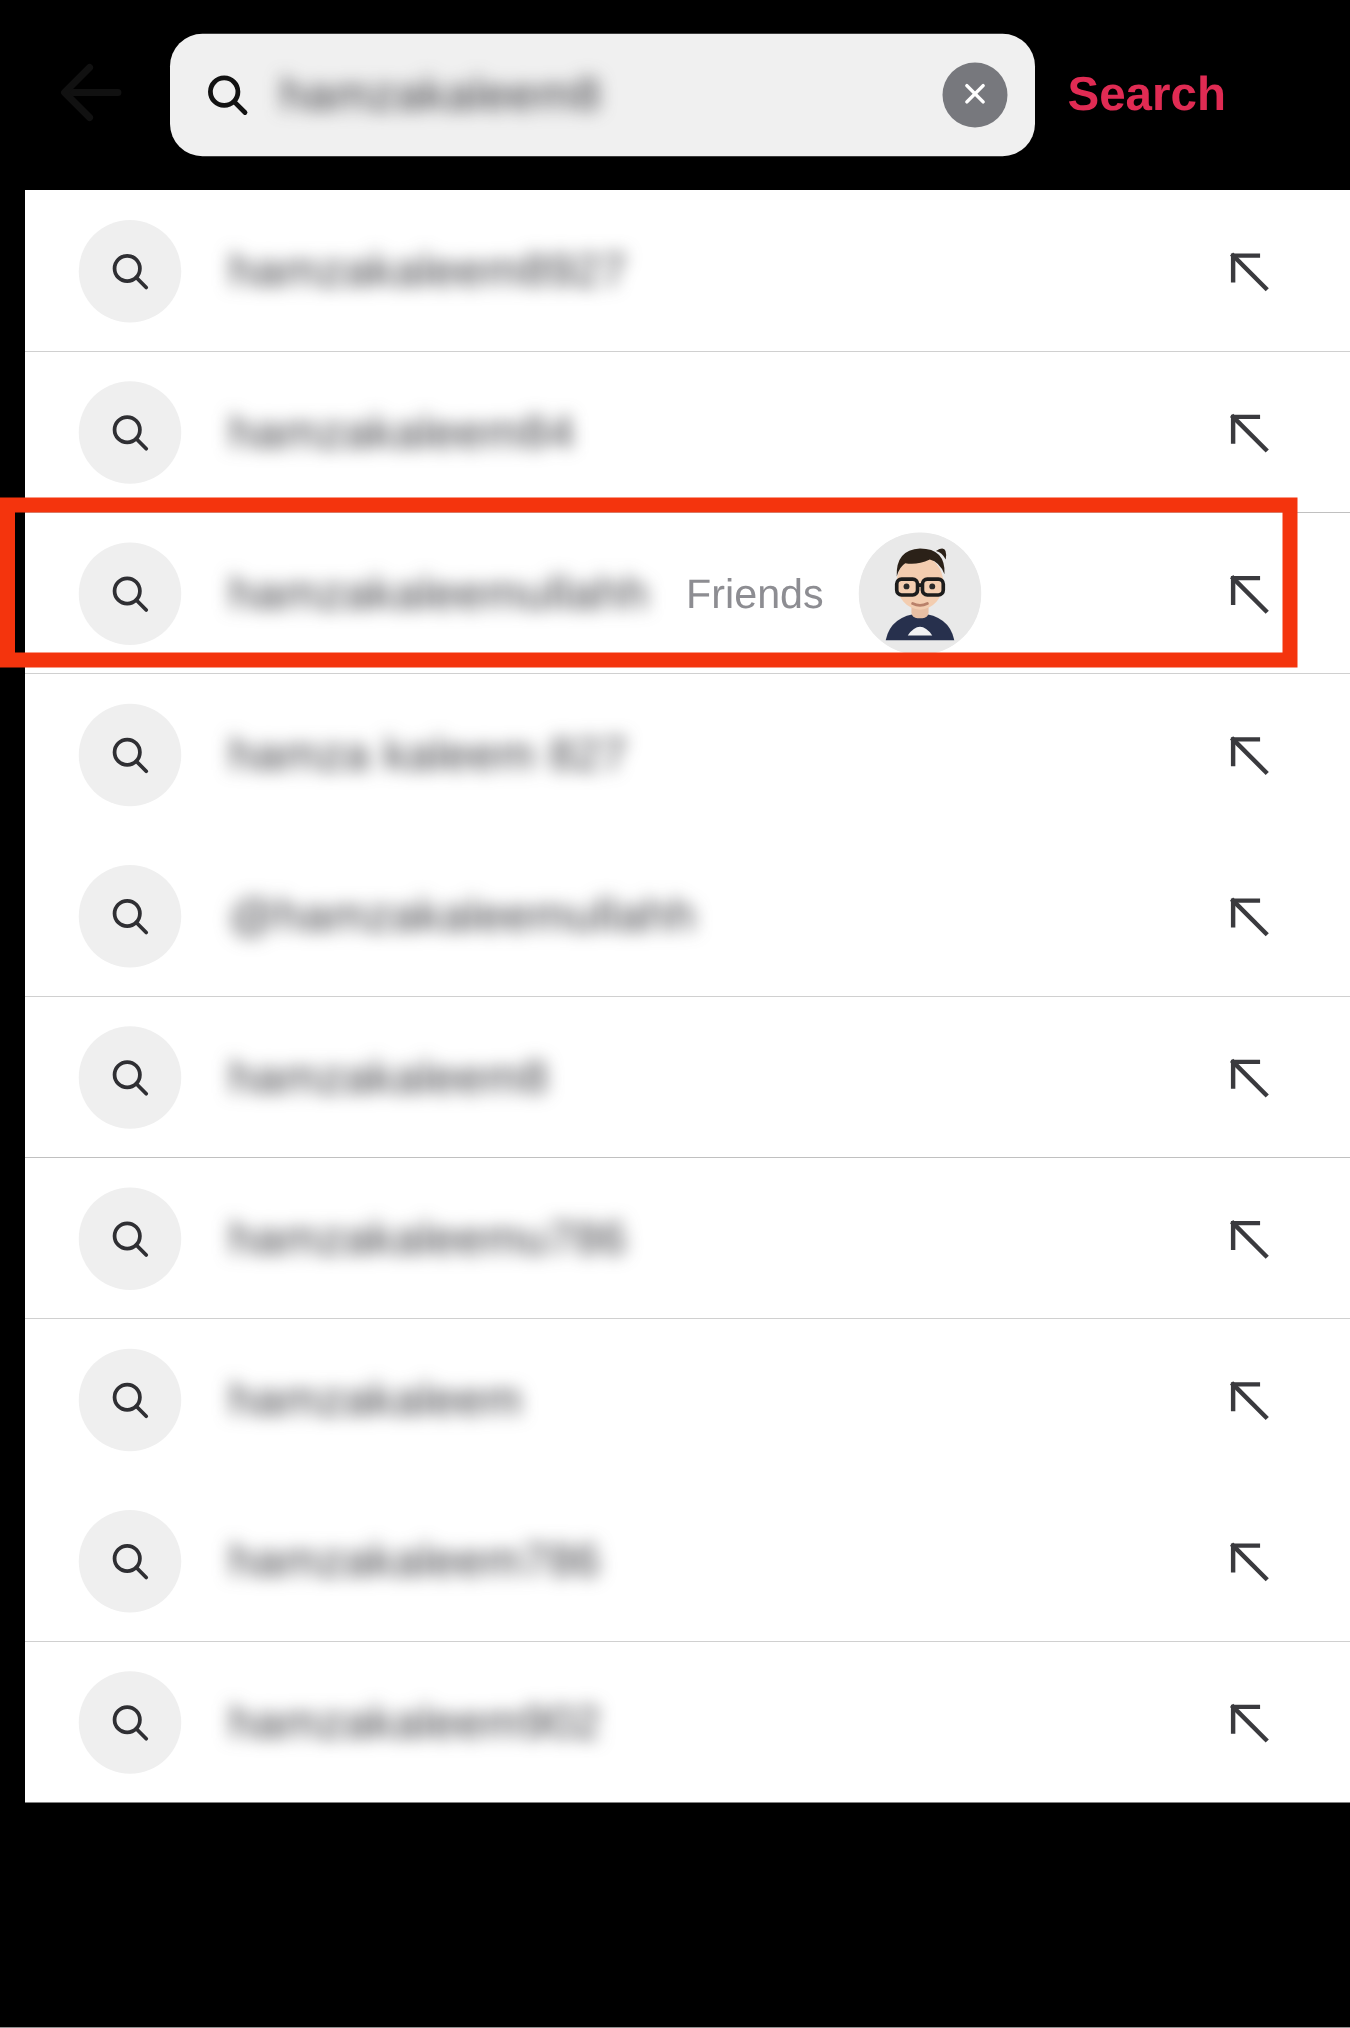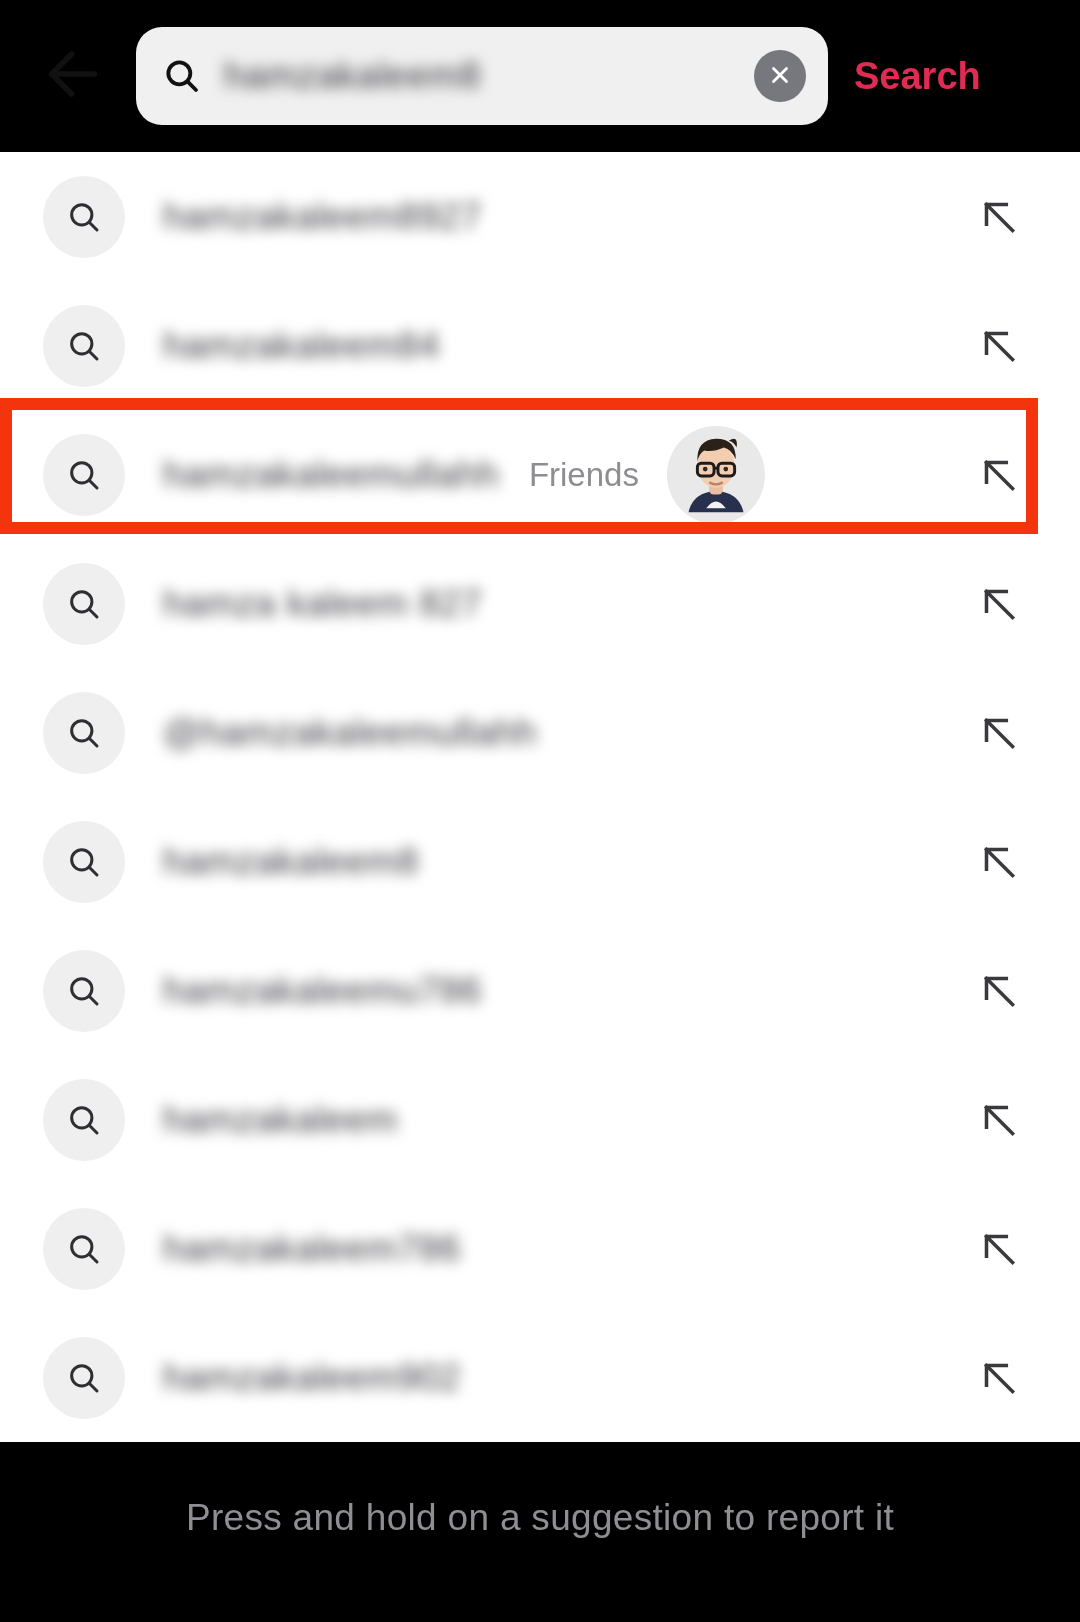--- a/index.html
+++ b/index.html
@@ -91,20 +91,21 @@
     white-space: nowrap;
     cursor: pointer;
   }
 
   
   .suggestions {
     position: absolute;
     top: 152px;
     left: 0;
     width: 1080px;
+    padding-left: 20px;
   }
   .row {
     position: relative;
     height: 129px;
     display: flex;
     align-items: center;
     background: #ffffff;
   }
   .row-icon {
     width: 82px;
@@ -393,15 +394,14 @@
           <svg width="50" height="50" viewBox="0 0 24 24" fill="none" stroke="#3a3a3e" stroke-width="1.7" stroke-linecap="square">
             <line x1="6" y1="6" x2="18.5" y2="18.5"></line>
             <polyline points="15.5,6 6,6 6,15.5"></polyline>
           </svg>
         </span>
       </div>
     </div>
 
   <div class="highlight-box" style="border-color: rgb(244, 52, 13);"></div>
 
-  <div class="footer-hint">Press and hold on a suggestion to report it</div>
 
 </div>
 
 </body></html>

